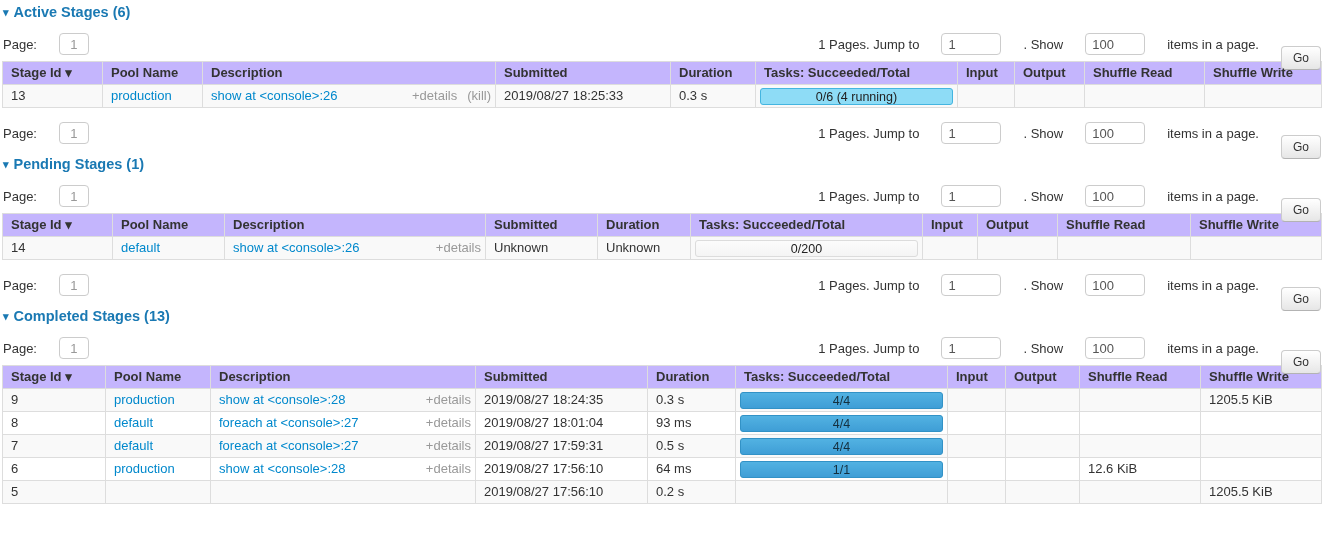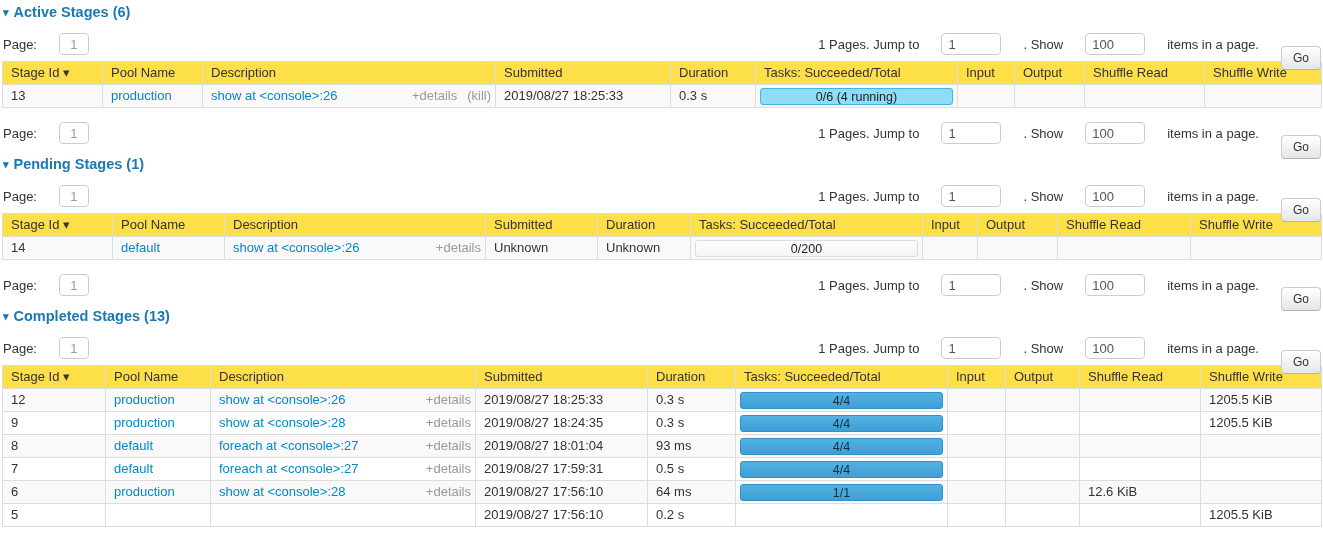--- a/index.html
+++ b/index.html
@@ -55,21 +55,21 @@
   th, td {
     border: 1px solid #ddd;
     padding: 4px 4px 4px 8px;
     line-height: 14px;
     font-size: 13px;
     text-align: left;
     white-space: nowrap;
     overflow: hidden;
     height: 22px;
   }
-  th { font-weight: normal; color: #333; background: #fde047; }
+  th { font-weight: bold; color: #333; background: #c4b5fd; }
   tbody tr:nth-child(odd) td { background: #f9f9f9; }
   a.lnk { color: #0088cc; text-decoration: none; cursor: pointer; }
   .desc-wrap { display: flex; align-items: center; }
   .details-toggle { margin-left: auto; color: #999; cursor: pointer; }
   .kill-link { color: #999; margin-left: 10px; cursor: pointer; }
   td.bar-cell { padding: 2px 4px; }
   .bar {
     height: 17px; line-height: 16px;
     border-radius: 3px;
     text-align: center;
@@ -292,39 +292,20 @@
             <th>Duration</th>
             <th>Tasks: Succeeded/Total</th>
             <th>Input</th>
             <th>Output</th>
             <th>Shuffle Read</th>
             <th>Shuffle Write</th>
           </tr>
         </thead>
         <tbody>
           <tr>
-            <td>12</td>
-            <td><a class="lnk">production</a></td>
-            <td>
-              <div class="desc-wrap">
-                <a class="lnk">show at &lt;console&gt;:26</a>
-                <span class="details-toggle">+details</span>
-              </div>
-            </td>
-            <td>2019/08/27 18:25:33</td>
-            <td>0.3 s</td>
-            <td class="bar-cell">
-              <div class="bar done">4/4</div>
-            </td>
-            <td></td>
-            <td></td>
-            <td></td>
-            <td>1205.5 KiB</td>
-          </tr>
-          <tr>
             <td>9</td>
             <td><a class="lnk">production</a></td>
             <td>
               <div class="desc-wrap">
                 <a class="lnk">show at &lt;console&gt;:28</a>
                 <span class="details-toggle">+details</span>
               </div>
             </td>
             <td>2019/08/27 18:24:35</td>
             <td>0.3 s</td>

